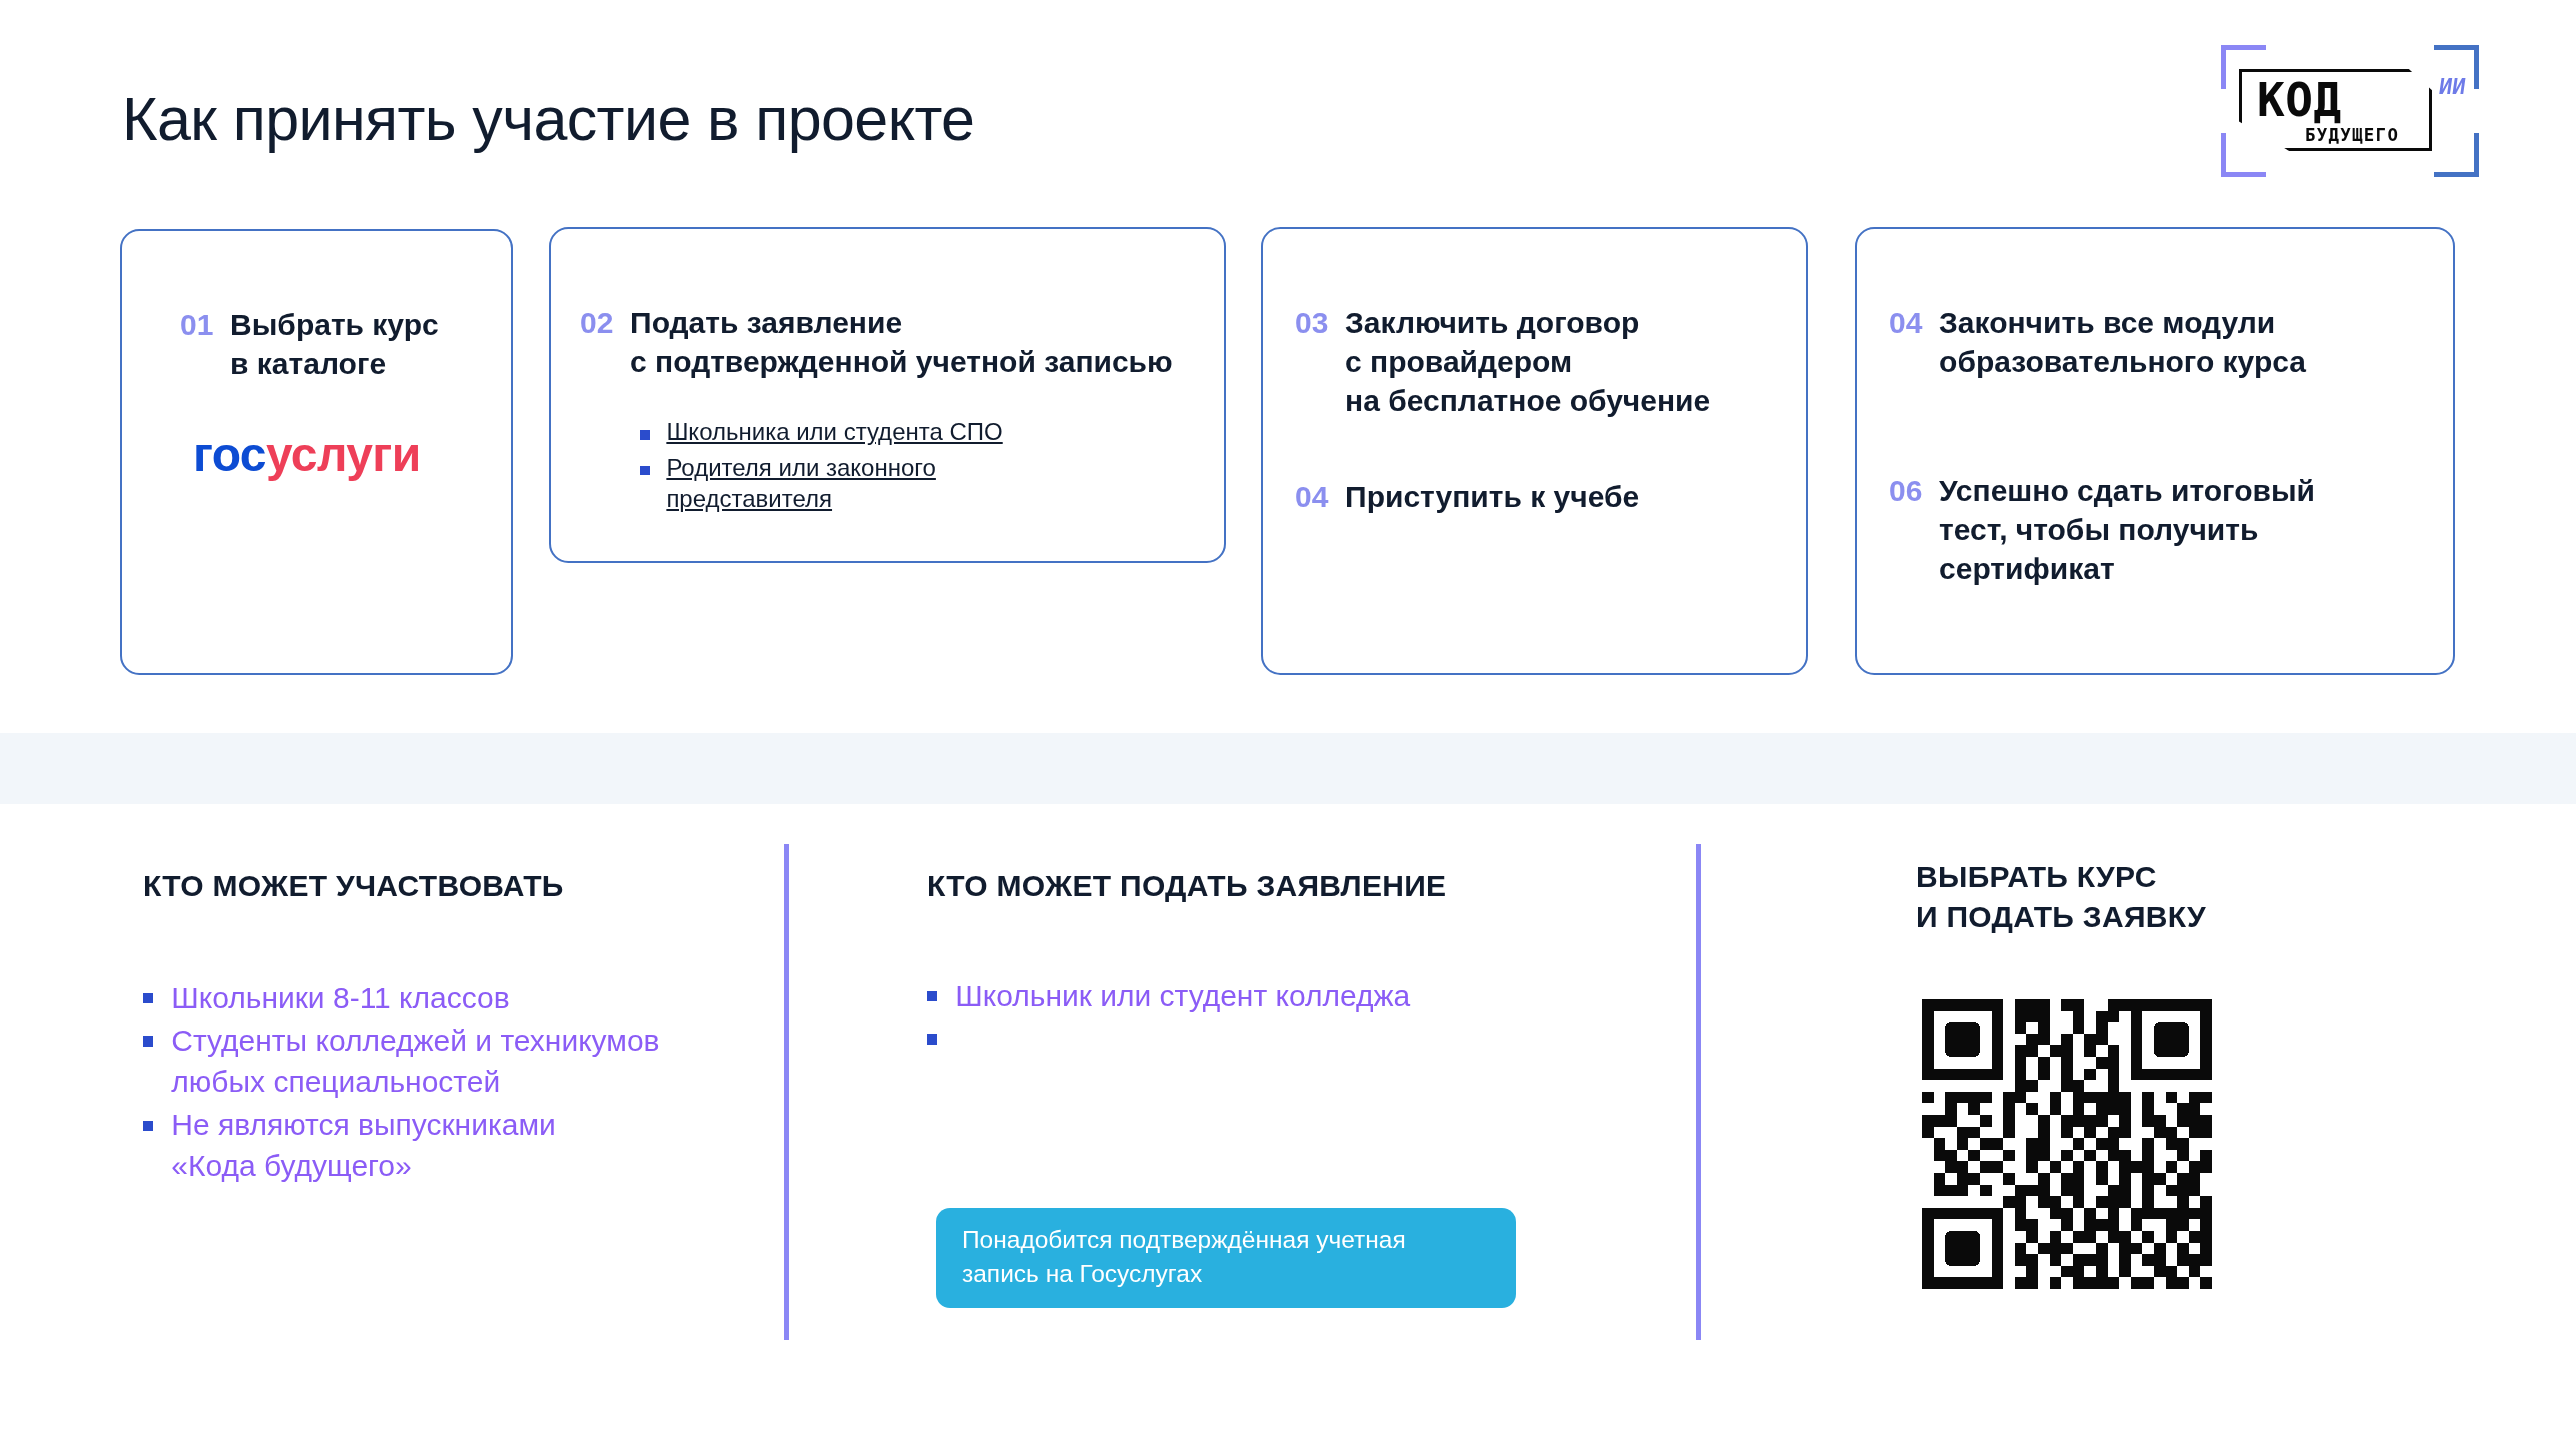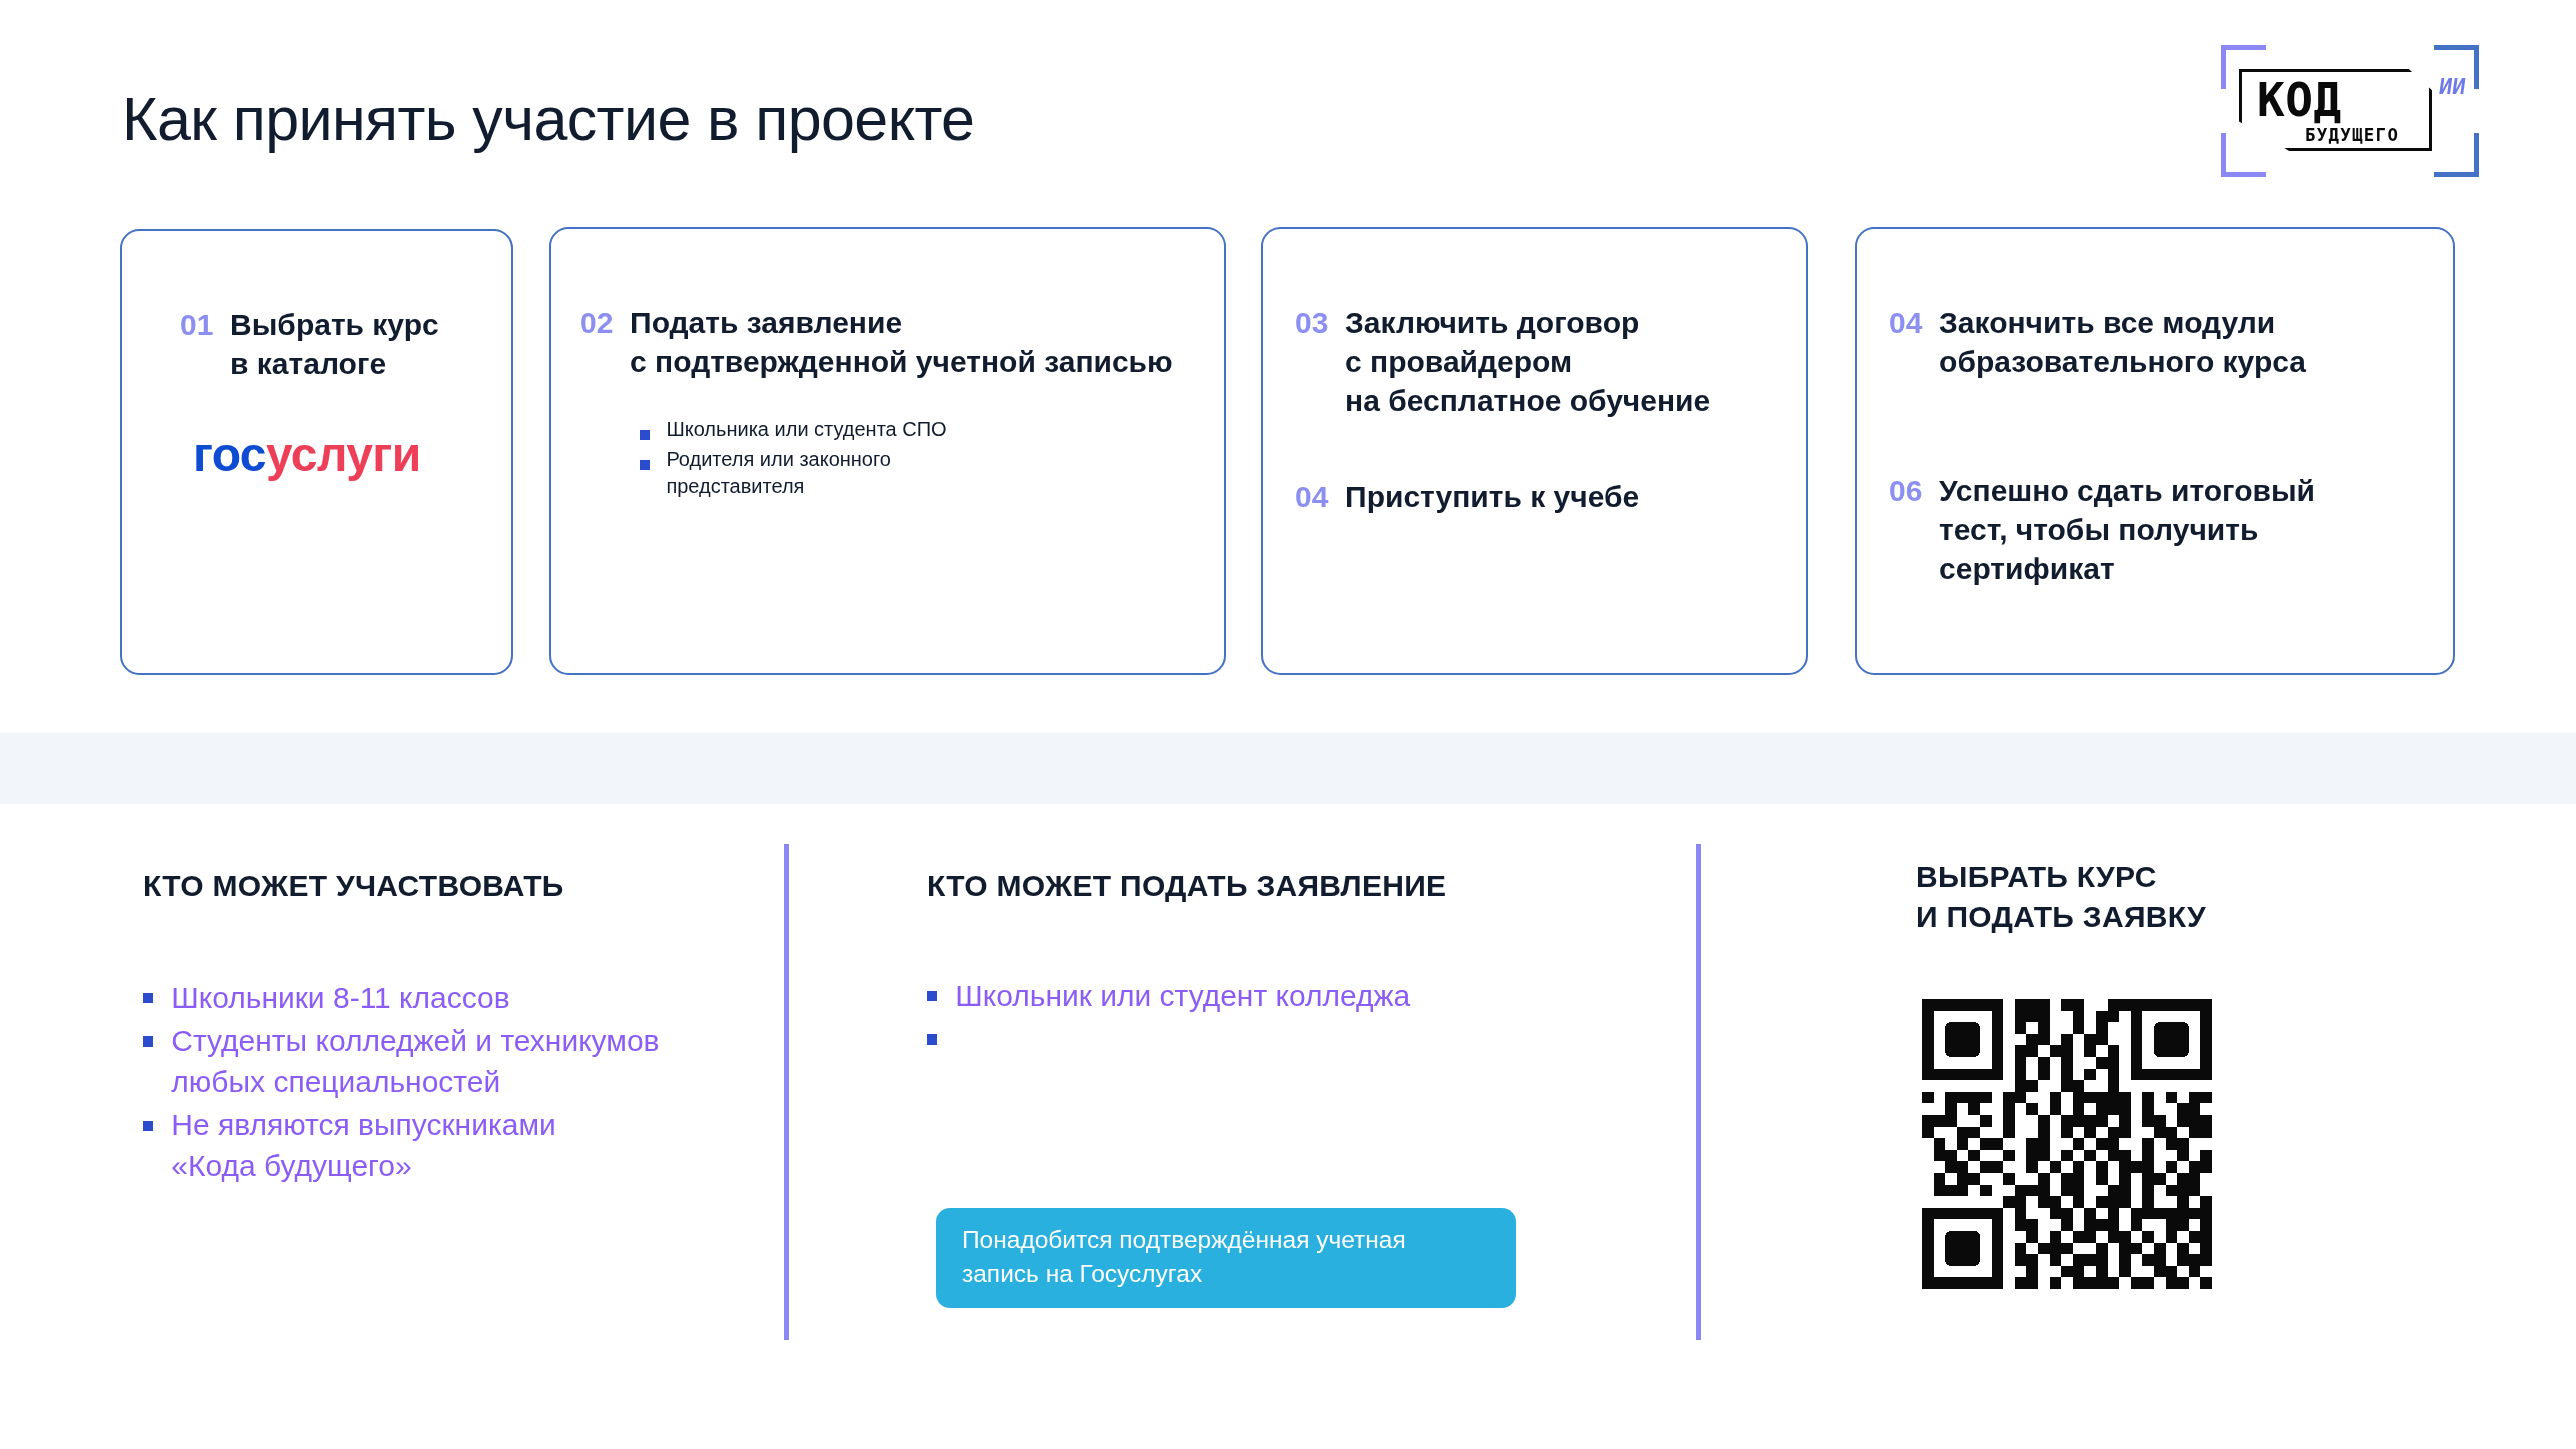--- a/index.html
+++ b/index.html
@@ -93,21 +93,21 @@
 
   
   .card {
     position: absolute;
     border: 2.6px solid #4472C4;
     border-radius: 19.3px;
     background: #ffffff;
     box-sizing: border-box;
   }
   .card-1 { left: 120px;  top: 229px; width: 393px;  height: 446px; }
-  .card-2 { left: 549px;  top: 227px; width: 677px; height: 448px; }
+  .card-2 { left: 549px;  top: 227px; width: 677px; height: 336px; }
   .card-3 { left: 1261px; top: 227px; width: 547px;  height: 448px; }
   .card-4 { left: 1855px; top: 227px; width: 600px;  height: 448px; }
 
   .step {
     position: absolute;
     display: flex;
     align-items: flex-start;
   }
   .step-num {
     color: #8B8FEF;
@@ -145,25 +145,26 @@
   }
   .bullet-sq {
     width: 9.7px;
     height: 9.7px;
     background: #2B4CCC;
     margin-right: 16.7px;
     margin-top: 14px;
     flex: 0 0 auto;
   }
   .bullet-txt {
-    font-size: 20px;
+    font-size: 24px;
     line-height: 1.32;
     color: #111C2E;
     font-weight: 400;
     white-space: pre-line;
+    text-decoration: underline;
   }
 
   
   .gosuslugi {
     position: absolute;
     left: 71px;
     top: 200px;
     font-size: 48px;
     font-weight: 700;
     letter-spacing: -0.6px;

